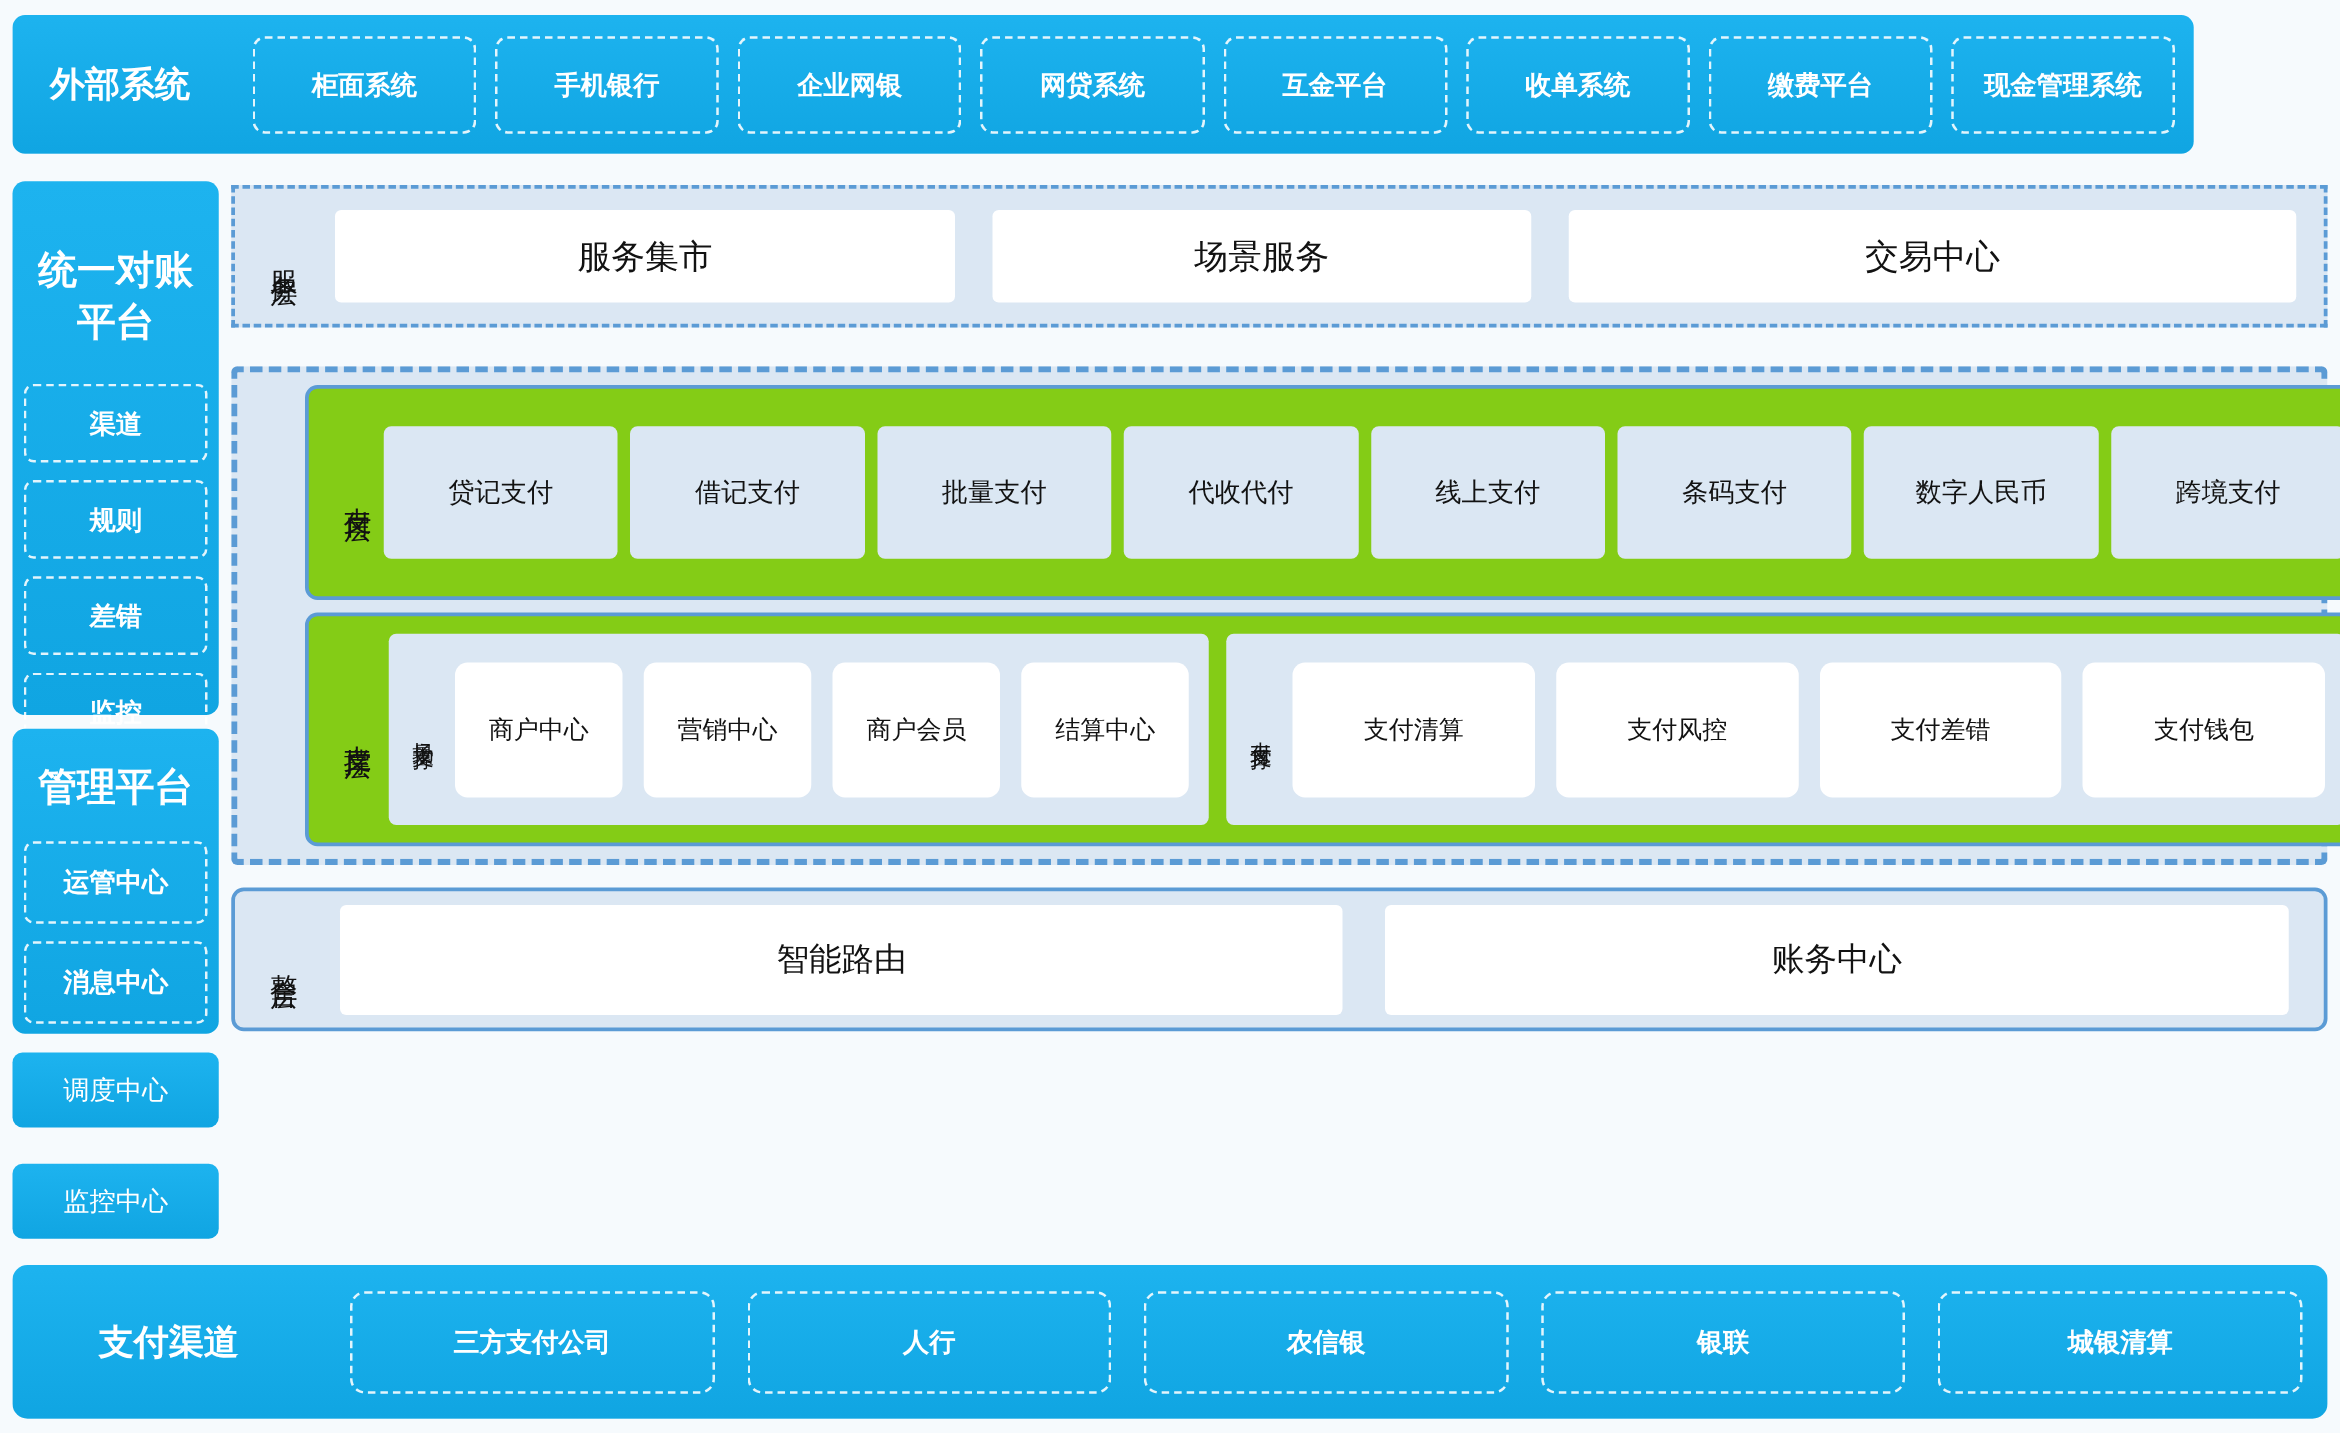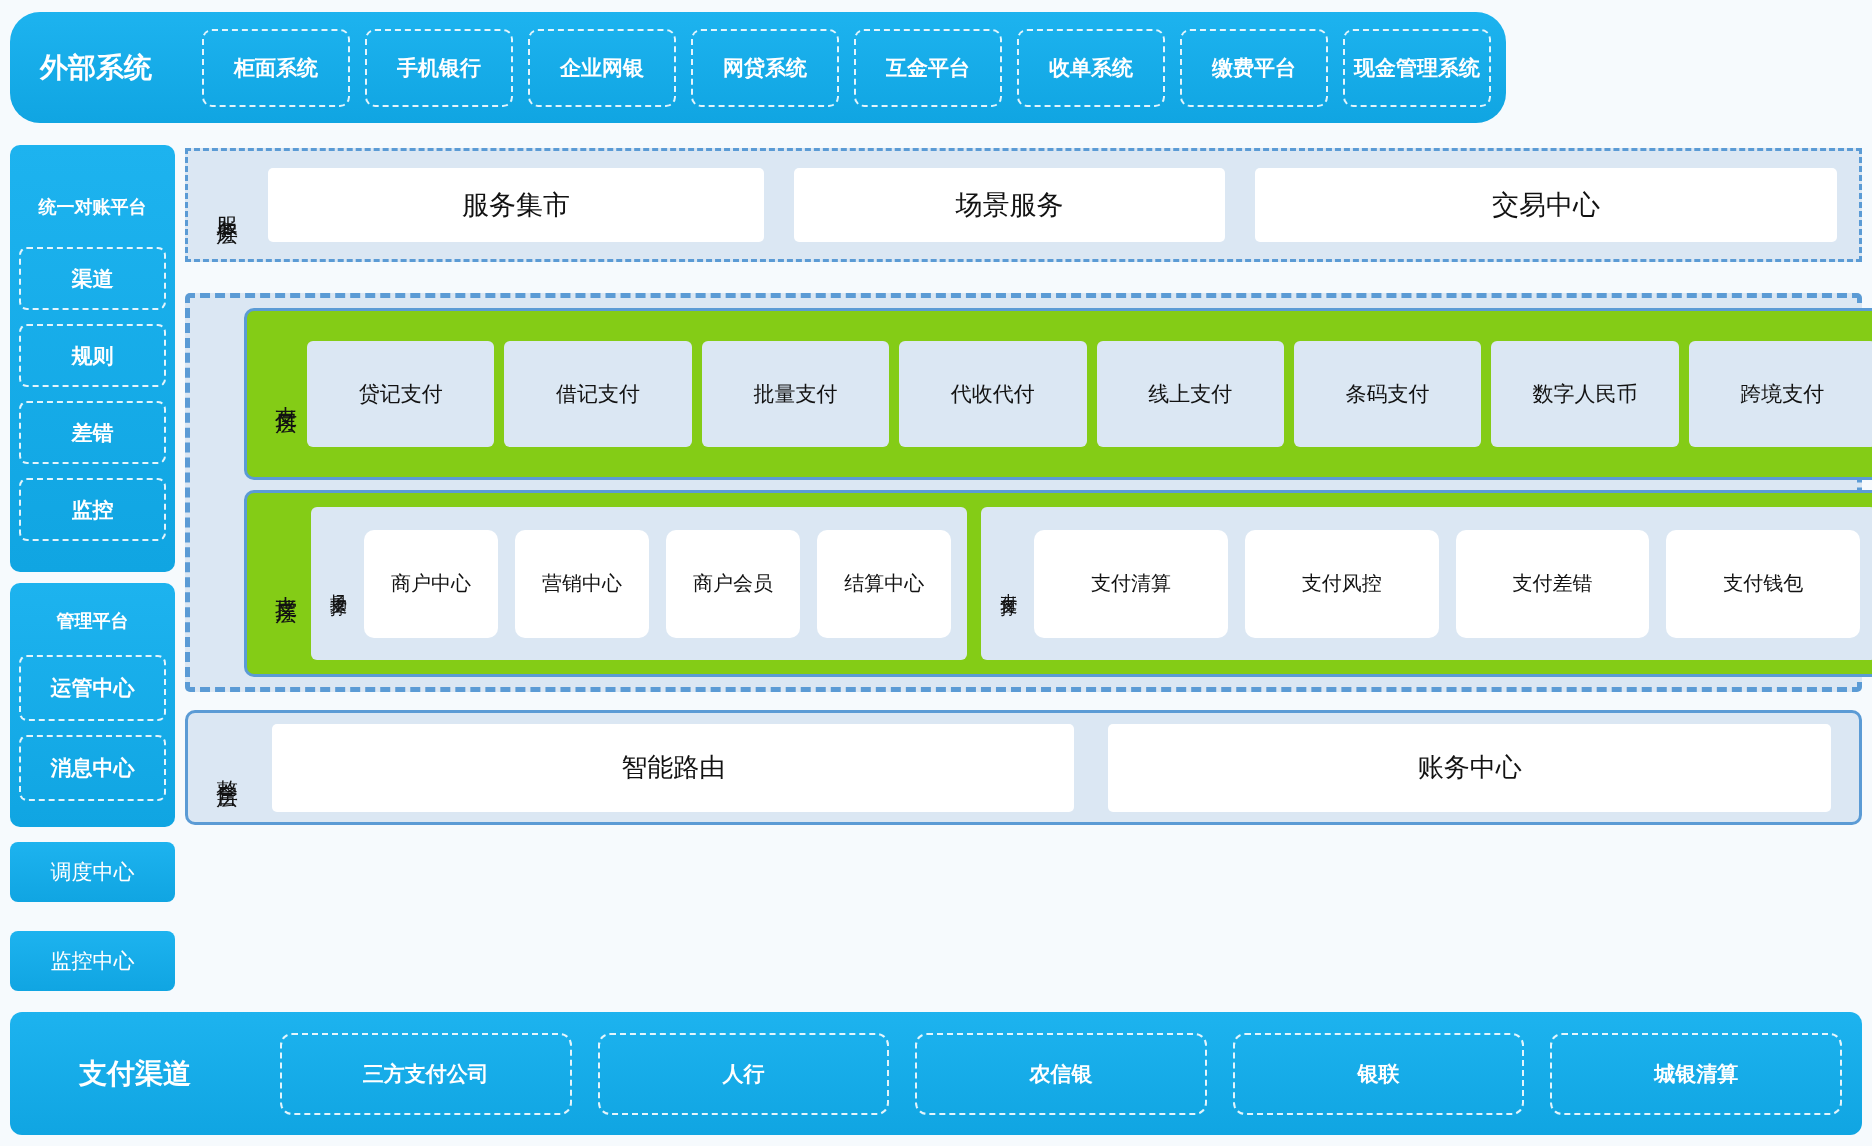--- a/index.html
+++ b/index.html
@@ -37,28 +37,28 @@
   .vlabel-sm{
     writing-mode:vertical-rl;text-orientation:upright;
     font-size:17px;line-height:1;letter-spacing:2px;color:var(--ink);
     width:24px;text-align:center;flex:none;
   }
   .white-card{
     background:#fff;border-radius:5px;color:var(--ink);
     display:flex;align-items:center;justify-content:center;white-space:nowrap;text-align:center;
   }
   
-  .topbar{left:10px;top:12px;width:1496px;height:111px;gap:20px;padding-right:15px;border-radius:30px;}
+  .topbar{left:10px;top:12px;width:1745px;height:111px;gap:20px;padding-right:15px;}
   .topbar .bar-title{width:172px;}
   .top-items{flex:1;display:flex;gap:15px;height:78px;}
   .top-items .dash-white{flex:1;}
   
   .sb{position:absolute;left:10px;width:165px;background:linear-gradient(180deg,#1db3ef,#10a5e2);
       border-radius:10px;color:#fff;padding:0 9px;}
-  .sb-title{text-align:center;font-weight:700;font-size:18px;}
+  .sb-title{text-align:center;font-weight:700;font-size:31px;}
   .sb-item{
     height:63px;border:2px dashed rgba(255,255,255,.88);border-radius:8px;
     margin-bottom:14px;display:flex;align-items:center;justify-content:center;
     font-size:21px;font-weight:700;white-space:nowrap;
   }
   .sb-recon{top:145px;height:427px;}
   .sb-recon .sb-title{padding:50px 0 28px;}
   .sb-mgmt{top:583px;height:244px;}
   .sb-mgmt .sb-title{padding:26px 0 22px;}
   .sb-mgmt .sb-item{height:66px;}

